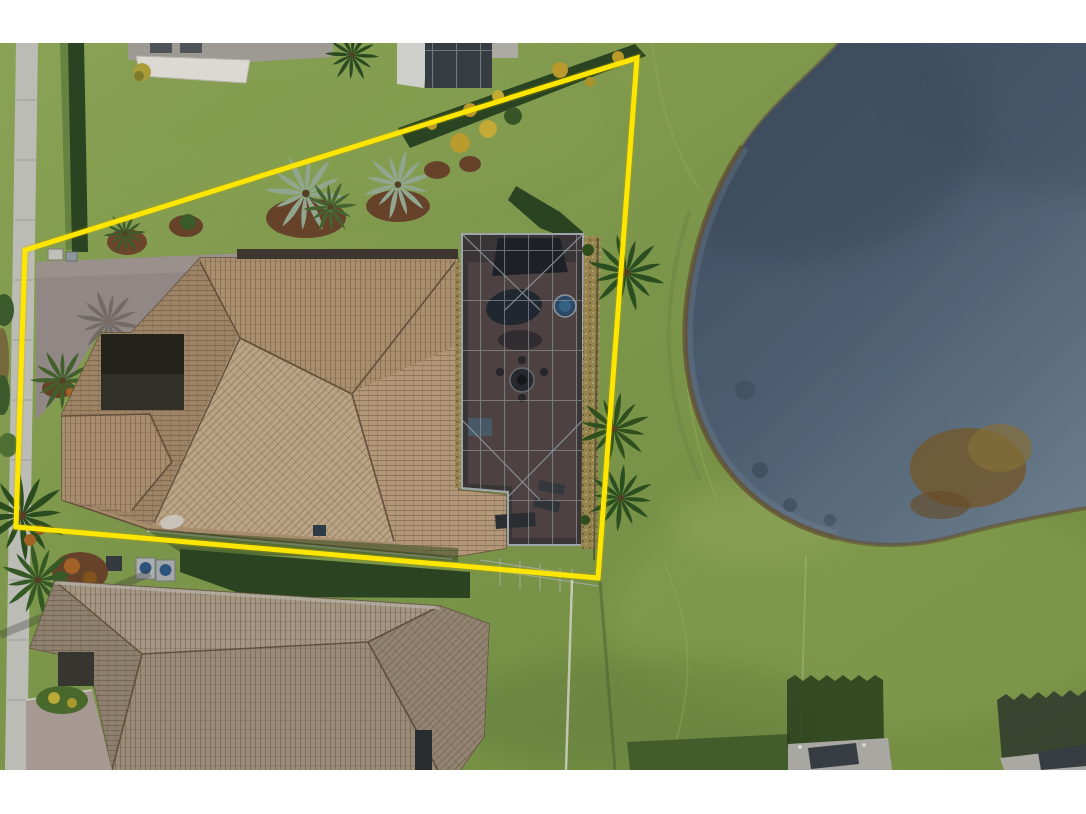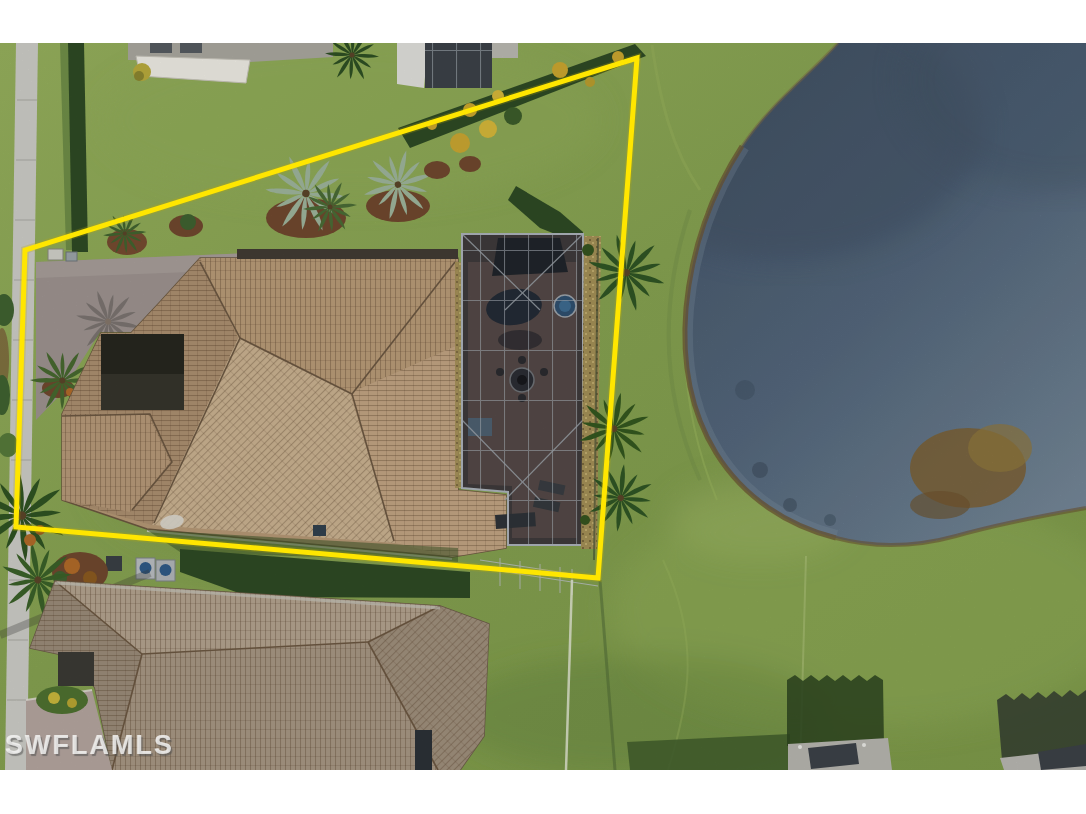--- a/index.html
+++ b/index.html
@@ -371,14 +371,13 @@
   <g>
     <polygon points="637,58 25,250 16,527 598,578" fill="none" stroke="#b9a800" stroke-width="8" opacity="0.25"></polygon>
     <polygon points="637,58 25,250 16,527 598,578" fill="none" stroke="var(--boundary-yellow,#ffe600)" stroke-width="5" stroke-linejoin="miter"></polygon>
   </g>
 </g>
 
 <rect x="0" y="0" width="1086" height="43" fill="var(--page-bg,#ffffff)"></rect>
 <rect x="0" y="770" width="1086" height="44" fill="var(--page-bg,#ffffff)"></rect>
 </svg>
 
-<div id="watermark">SWFLAMLS</div>
 </div>
 
 </body></html>

